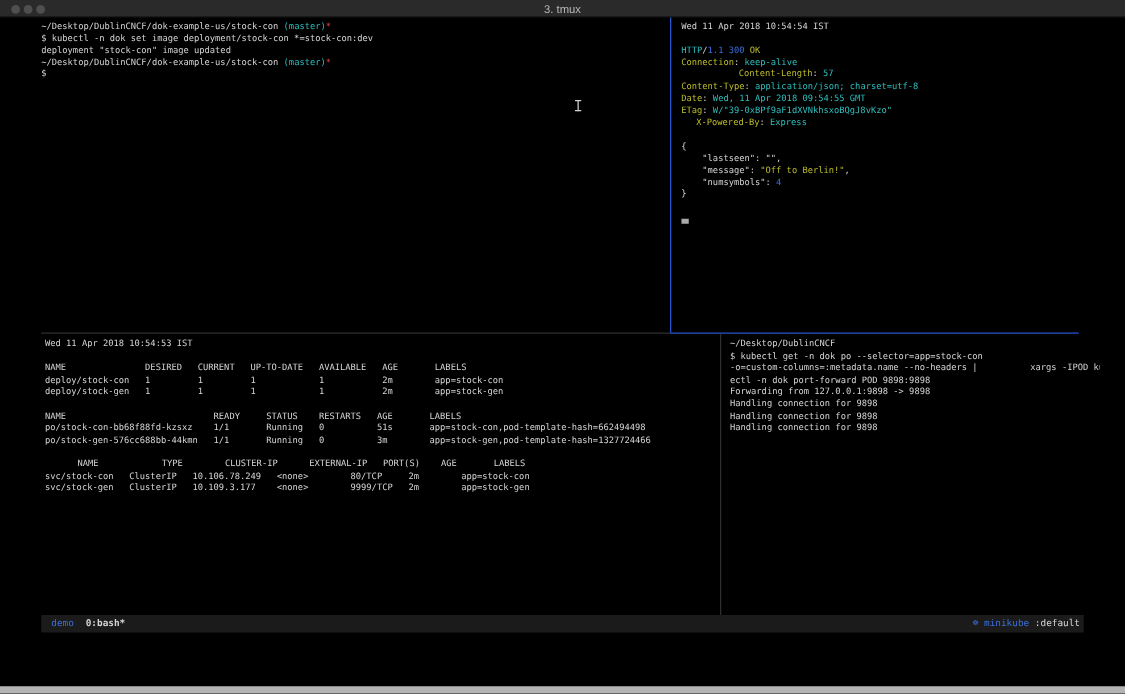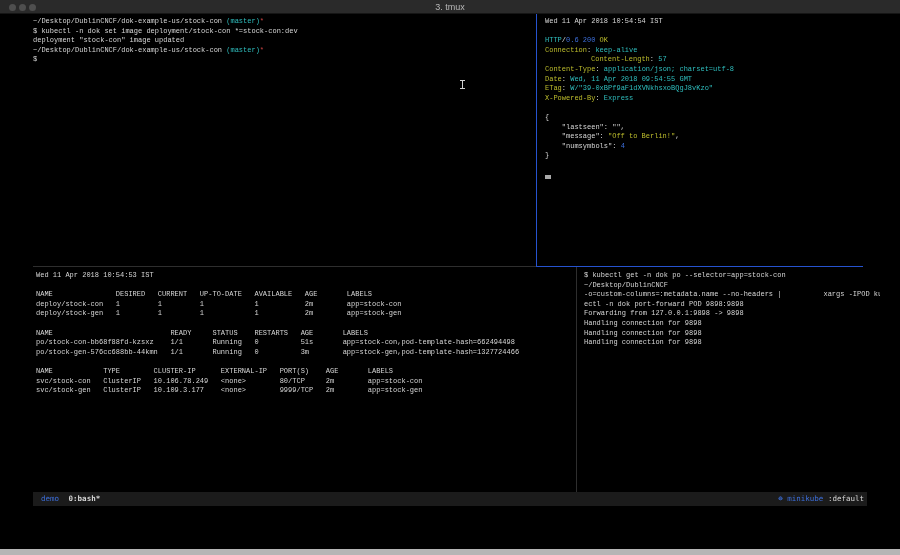--- a/index.html
+++ b/index.html
@@ -5,21 +5,21 @@
   * { margin:0; padding:0; box-sizing:border-box; }
   html,body { width:900px; height:555px; background:#000; overflow:hidden; }
   .window { position:relative; width:900px; height:555px; background:var(--bg); font-family:"DejaVu Sans Mono", monospace; }
 
   .titlebar { position:absolute; left:0; top:0; width:900px; height:14px; background:var(--titlebar_bg); border-bottom:1px solid #151515; }
   .lights { position:absolute; left:9px; top:3.5px; display:flex; gap:3px; }
   .light { width:7px; height:7px; border-radius:50%; background:var(--traffic_light); display:inline-block; }
   .title { position:absolute; left:0; top:0; width:100%; height:14px; line-height:14px; text-align:center;
            font-family:"Liberation Sans", sans-serif; font-size:9px; color:var(--titlebar_text); }
 
-  .term { position:absolute; left:0; top:14px; width:900px; height:541px; background:var(--bg);font-family:Liberation Mono, monospace; }
+  .term { position:absolute; left:0; top:14px; width:900px; height:541px; background:var(--bg); }
 
   .pane { position:absolute; overflow:hidden; }
   .tline { white-space:pre; height:9.6px; line-height:9.6px; font-size:7px; letter-spacing:0; }
   .pane-tl { left:33px;  top:3px;   width:500px; height:248px; }
   .pane-tr { left:545px; top:3px;   width:330px; height:248px; }
   .pane-bl { left:36px;  top:257px; width:538px; height:220px; }
   .pane-br { left:584px; top:257px; width:296px; height:220px; }
 
   .div-v-top    { position:absolute; left:536px; top:0;     width:1px;   height:252px; background:var(--border_blue); }
   .div-h-left   { position:absolute; left:33px;  top:252px; width:503px; height:1px;   background:var(--border_gray); }
@@ -63,54 +63,54 @@
     <div class="pane pane-tl">
         <div class="tline"><span style="color: rgb(214, 214, 214);">~/Desktop/DublinCNCF/dok-example-us/stock-con </span><span style="color: rgb(47, 191, 191);">(master)</span><span style="color: rgb(204, 68, 68);">*</span></div>
         <div class="tline"><span style="color: rgb(214, 214, 214);">$ kubectl -n dok set image deployment/stock-con *=stock-con:dev</span></div>
         <div class="tline"><span style="color: rgb(214, 214, 214);">deployment "stock-con" image updated</span></div>
         <div class="tline"><span style="color: rgb(214, 214, 214);">~/Desktop/DublinCNCF/dok-example-us/stock-con </span><span style="color: rgb(47, 191, 191);">(master)</span><span style="color: rgb(204, 68, 68);">*</span></div>
         <div class="tline"><span style="color: rgb(214, 214, 214);">$</span></div>
       </div>
     <div class="pane pane-tr">
         <div class="tline"><span style="color: rgb(214, 214, 214);">Wed 11 Apr 2018 10:54:54 IST</span></div>
         <div class="tline">&nbsp;</div>
-        <div class="tline"><span style="color: rgb(47, 191, 191);">HTTP</span><span style="color: rgb(214, 214, 214);">/</span><span style="color: rgb(60, 110, 218);">0.6 200</span><span style="color: rgb(189, 189, 44); text-align: center;"> OK</span></div>
+        <div class="tline"><span style="color: rgb(47, 191, 191);">HTTP</span><span style="color: rgb(214, 214, 214);">/</span><span style="color: rgb(60, 110, 218);">1.1 300</span><span style="color: rgb(189, 189, 44); text-align: center;"> OK</span></div>
         <div class="tline"><span style="color: rgb(189, 189, 44);">Connection</span><span style="color: rgb(214, 214, 214);">: </span><span style="color: rgb(47, 191, 191);">keep-alive</span></div>
         <div class="tline"><span style="color: rgb(189, 189, 44); margin-left: 46px;">Content-Length</span><span style="color: rgb(214, 214, 214);">: </span><span style="color: rgb(47, 191, 191);">57</span></div>
         <div class="tline"><span style="color: rgb(189, 189, 44);">Content-Type</span><span style="color: rgb(214, 214, 214);">: </span><span style="color: rgb(47, 191, 191);">application/json; charset=utf-8</span></div>
         <div class="tline"><span style="color: rgb(189, 189, 44);">Date</span><span style="color: rgb(214, 214, 214);">: </span><span style="color: rgb(47, 191, 191);">Wed, 11 Apr 2018 09:54:55 GMT</span></div>
         <div class="tline"><span style="color: rgb(189, 189, 44);">ETag</span><span style="color: rgb(214, 214, 214);">: </span><span style="color: rgb(47, 191, 191);">W/"39-0xBPf9aF1dXVNkhsxoBQgJ8vKzo"</span></div>
-        <div class="tline"><span style="color: rgb(189, 189, 44);">X-Powered-By</span><span style="color: rgb(214, 214, 214);">: </span><span style="color: rgb(47, 191, 191);">Express</span></div>
+        <div class="tline"><span style="color: rgb(189, 189, 44); margin-left: 12px;">X-Powered-By</span><span style="color: rgb(214, 214, 214);">: </span><span style="color: rgb(47, 191, 191);">Express</span></div>
         <div class="tline">&nbsp;</div>
         <div class="tline"><span style="color: rgb(214, 214, 214);">{</span></div>
         <div class="tline"><span style="color: rgb(214, 214, 214);">    "lastseen": "",</span></div>
         <div class="tline"><span style="color: rgb(214, 214, 214);">    "message": </span><span style="color: rgb(189, 189, 44);">"Off to Berlin!"</span><span style="color: rgb(214, 214, 214);">,</span></div>
         <div class="tline"><span style="color: rgb(214, 214, 214);">    "numsymbols": </span><span style="color: rgb(60, 110, 218);">4</span></div>
         <div class="tline"><span style="color: rgb(214, 214, 214);">}</span></div>
         <div class="tline">&nbsp;</div>
         <div class="tline"><span class="cursor"></span></div>
       </div>
     <div class="pane pane-bl">
         <div class="tline"><span style="color: rgb(214, 214, 214);">Wed 11 Apr 2018 10:54:53 IST</span></div>
         <div class="tline">&nbsp;</div>
         <div class="tline"><span style="color: rgb(214, 214, 214);">NAME               DESIRED   CURRENT   UP-TO-DATE   AVAILABLE   AGE       LABELS</span></div>
         <div class="tline"><span style="color: rgb(214, 214, 214);">deploy/stock-con   1         1         1            1           2m        app=stock-con</span></div>
         <div class="tline"><span style="color: rgb(214, 214, 214);">deploy/stock-gen   1         1         1            1           2m        app=stock-gen</span></div>
         <div class="tline">&nbsp;</div>
         <div class="tline"><span style="color: rgb(214, 214, 214);">NAME                            READY     STATUS    RESTARTS   AGE       LABELS</span></div>
         <div class="tline"><span style="color: rgb(214, 214, 214);">po/stock-con-bb68f88fd-kzsxz    1/1       Running   0          51s       app=stock-con,pod-template-hash=662494498</span></div>
         <div class="tline"><span style="color: rgb(214, 214, 214);">po/stock-gen-576cc688bb-44kmn   1/1       Running   0          3m        app=stock-gen,pod-template-hash=1327724466</span></div>
         <div class="tline">&nbsp;</div>
-        <div class="tline"><span style="color: rgb(214, 214, 214);">NAME            TYPE        CLUSTER-IP      EXTERNAL-IP   PORT(S)    AGE       LABELS</span></div>
+        <div class="tline"><span style="color: rgb(214, 214, 214); margin-left: 26px;">NAME            TYPE        CLUSTER-IP      EXTERNAL-IP   PORT(S)    AGE       LABELS</span></div>
         <div class="tline"><span style="color: rgb(214, 214, 214);">svc/stock-con   ClusterIP   10.106.78.249   &lt;none&gt;        80/TCP     2m        app=stock-con</span></div>
         <div class="tline"><span style="color: rgb(214, 214, 214); text-align: right;">svc/stock-gen   ClusterIP   10.109.3.177    &lt;none&gt;        9999/TCP   2m        app=stock-gen</span></div>
       </div>
     <div class="pane pane-br">
+        <div class="tline"><span style="color: rgb(214, 214, 214);">~/Desktop/DublinCNCF</span></div>
         <div class="tline"><span style="color: rgb(214, 214, 214);">$ kubectl get -n dok po --selector=app=stock-con</span></div>
-        <div class="tline"><span style="color: rgb(214, 214, 214);">~/Desktop/DublinCNCF</span></div>
         <div class="tline"><span style="color: rgb(214, 214, 214);">-o=custom-columns=:metadata.name --no-headers |          xargs -IPOD kub</span></div>
         <div class="tline"><span style="color: rgb(214, 214, 214);">ectl -n dok port-forward POD 9898:9898</span></div>
         <div class="tline"><span style="color: rgb(214, 214, 214);">Forwarding from 127.0.0.1:9898 -&gt; 9898</span></div>
         <div class="tline"><span style="color: rgb(214, 214, 214);">Handling connection for 9898</span></div>
         <div class="tline"><span style="color: rgb(214, 214, 214);">Handling connection for 9898</span></div>
         <div class="tline"><span style="color: rgb(214, 214, 214);">Handling connection for 9898</span></div>
       </div>
 
     <div class="div-v-top"></div>
     <div class="div-h-left"></div>

